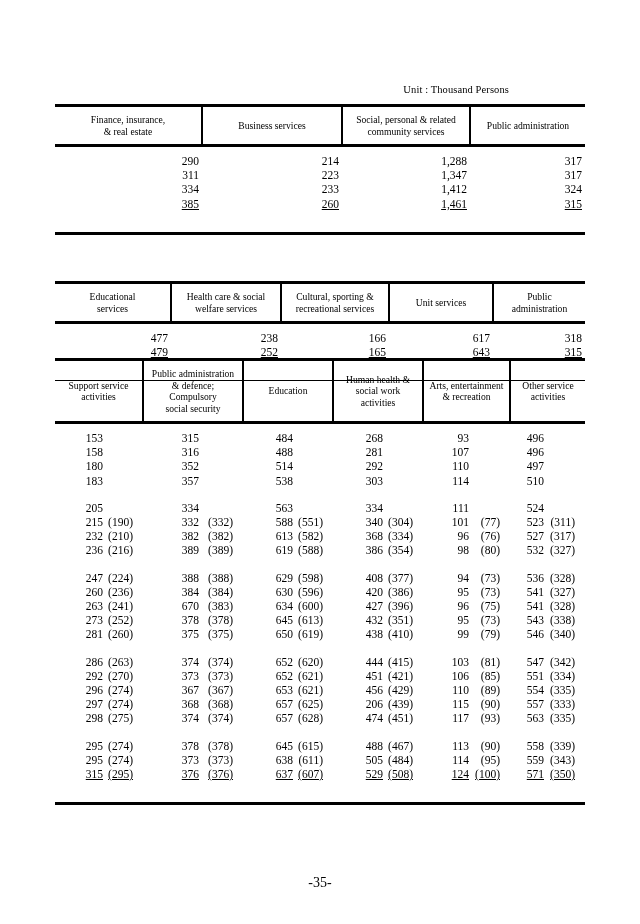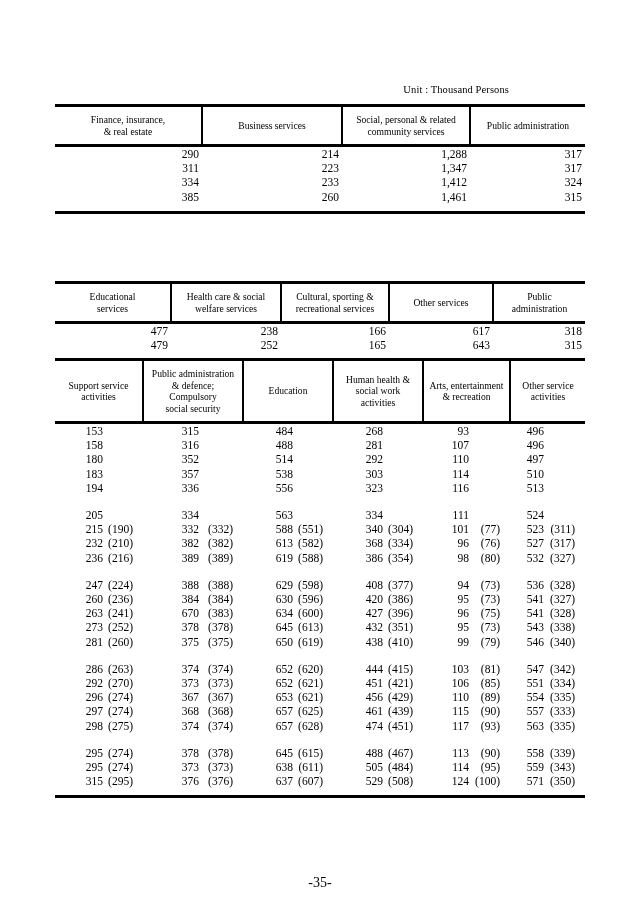--- a/index.html
+++ b/index.html
@@ -77,22 +77,22 @@
     font-size: 11.5px;
     line-height: 14.2px;
     padding: 0 3px 0 0;
     white-space: nowrap;
   }
   .blockgap td {
     height: 13px;
     font-size: 0;
     line-height: 0;
   }
-  .pad-top td { }
-  .pad-bot td { padding-bottom: 7px; }
+  .pad-top td { padding-top: 7px; }
+  .pad-bot td { padding-bottom: 21px; text-decoration: underline; }
 
   
   .t3 .main {
     text-align: right;
     padding-right: 4px;
   }
   .t3 .paren {
     text-align: right;
     padding-right: 10px;
   }
@@ -182,21 +182,21 @@
           <col style="width:110px">
           <col style="width:108px">
         <col style="width:104px">
           <col style="width:92px">
       </colgroup>
       <tbody>
         <tr class="hdr-row">
           <td class="vsep">Educational<br>services</td>
           <td class="vsep">Health care &amp; social<br>welfare services</td>
           <td class="vsep">Cultural,  sporting &amp;<br>recreational services</td>
-          <td class="vsep">Other services</td>
+          <td class="vsep">Unit services</td>
           <td>Public<br>administration</td>
         </tr>
       </tbody>
     </table>
     <div class="rule-thick"></div>
     <table class="tbl t2">
       <colgroup>
         <col style="width:116px">
           <col style="width:110px">
           <col style="width:108px">
@@ -311,34 +311,20 @@
             <td class="paren"></td>
             <td class="main">538</td>
             <td class="paren"></td>
             <td class="main">303</td>
             <td class="paren"></td>
             <td class="main">114</td>
             <td class="paren"></td>
             <td class="main">510</td>
             <td class="paren"></td>
           </tr>
-          <tr class="num-row">
-            <td class="main">194</td>
-            <td class="paren"></td>
-            <td class="main">336</td>
-            <td class="paren"></td>
-            <td class="main">556</td>
-            <td class="paren"></td>
-            <td class="main">323</td>
-            <td class="paren"></td>
-            <td class="main">116</td>
-            <td class="paren"></td>
-            <td class="main">513</td>
-            <td class="paren"></td>
-          </tr>
           <tr class="blockgap">
             <td colspan="12"></td>
           </tr>
           <tr class="num-row">
             <td class="main">205</td>
             <td class="paren"></td>
             <td class="main">334</td>
             <td class="paren"></td>
             <td class="main">563</td>
             <td class="paren"></td>
@@ -509,21 +495,21 @@
             <td class="main">554</td>
             <td class="paren">(335)</td>
           </tr>
           <tr class="num-row">
             <td class="main">297</td>
             <td class="paren">(274)</td>
             <td class="main">368</td>
             <td class="paren">(368)</td>
             <td class="main">657</td>
             <td class="paren">(625)</td>
-            <td class="main">461</td>
+            <td class="main">206</td>
             <td class="paren">(439)</td>
             <td class="main">115</td>
             <td class="paren">(90)</td>
             <td class="main">557</td>
             <td class="paren">(333)</td>
           </tr>
           <tr class="num-row">
             <td class="main">298</td>
             <td class="paren">(275)</td>
             <td class="main">374</td>

